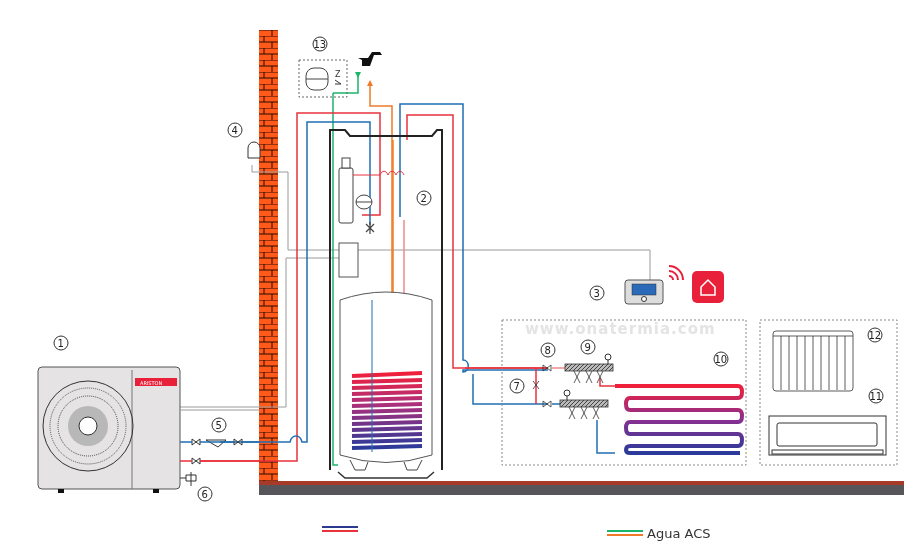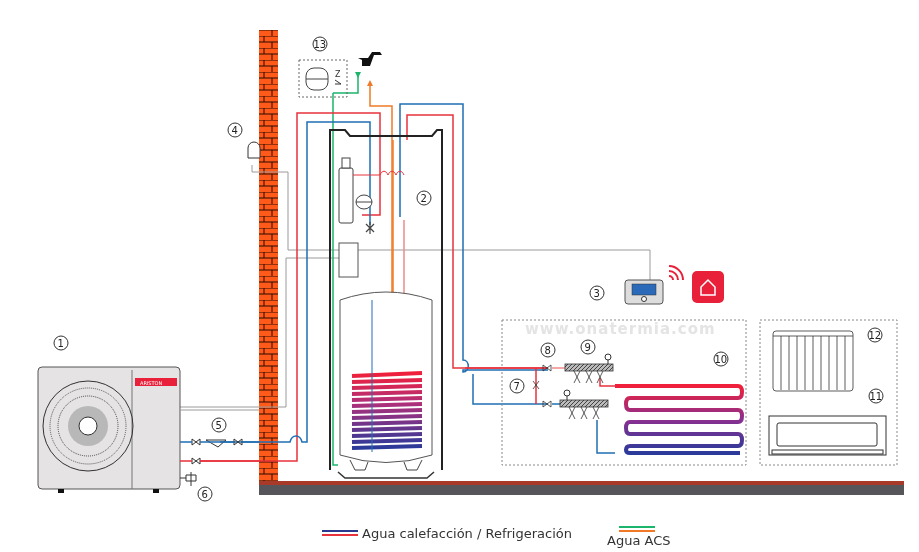--- a/index.html
+++ b/index.html
@@ -239,21 +239,20 @@
         <text class="num" x="313.5" y="48">13</text>
       </g>
   </g>
 </svg>
 
 <div class="legend" style="left:322px;">
   <span class="sw">
     <span style="top:0;background:#2b3a8f;"></span>
       <span style="top:4px;background:#e8323c;"></span>
   </span>
-  <span>Agua calefacción / Refrigeración</span>
 </div>
-<div class="legend" style="left:607px;flex-direction:column;">
+<div class="legend" style="left:607px;">
   <span class="sw">
     <span style="top:0;background:#1bb56b;"></span>
       <span style="top:4px;background:#f07a28;"></span>
   </span>
   <span>Agua ACS</span>
 </div>
 
 </body></html>

